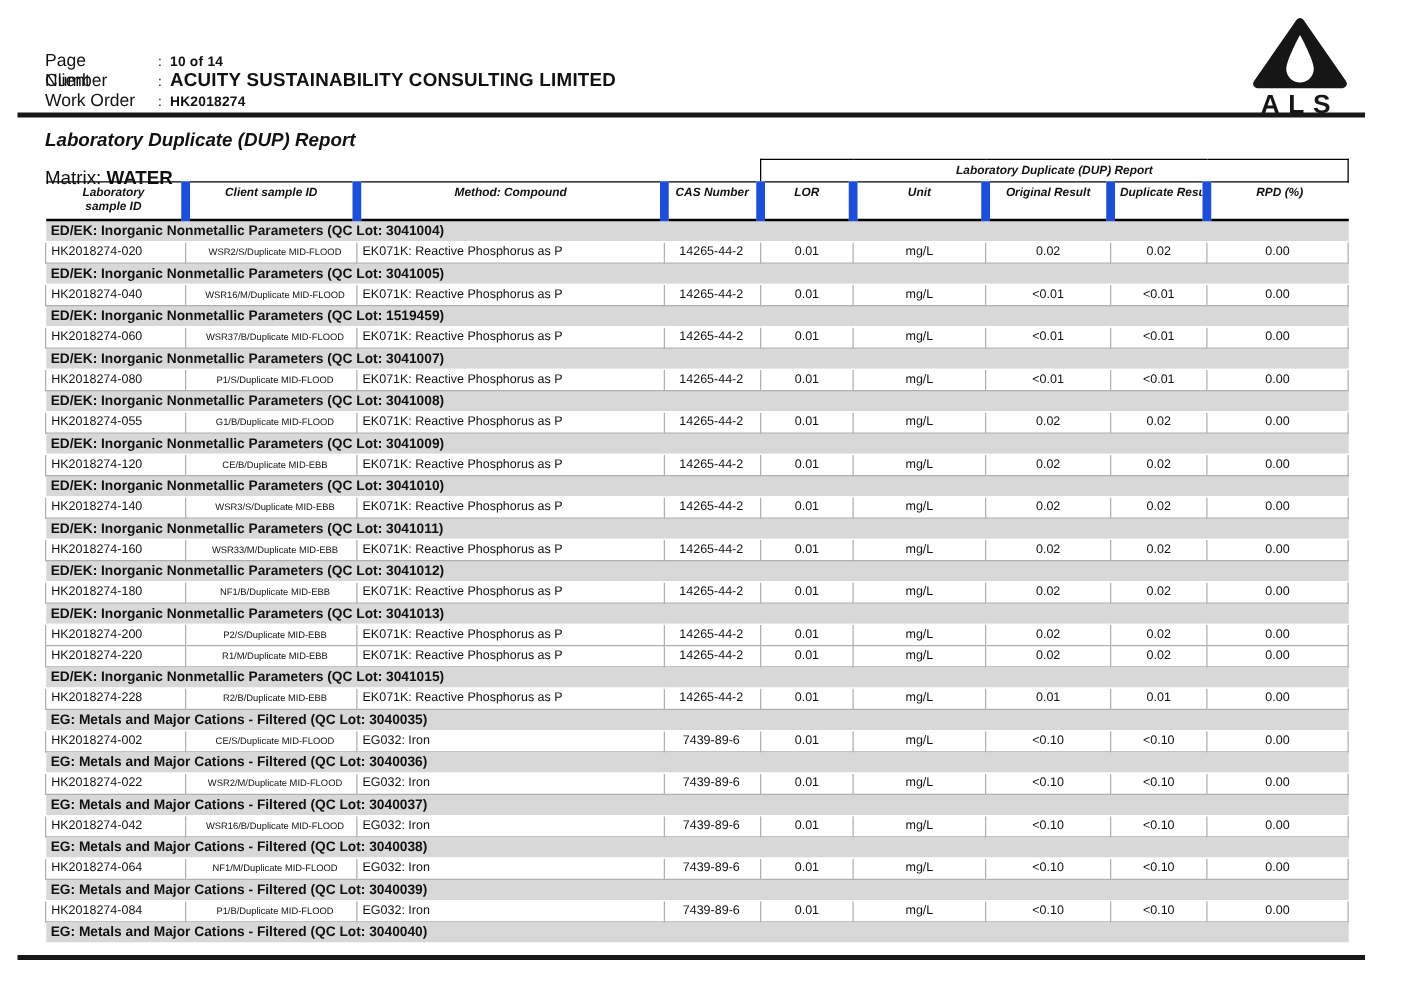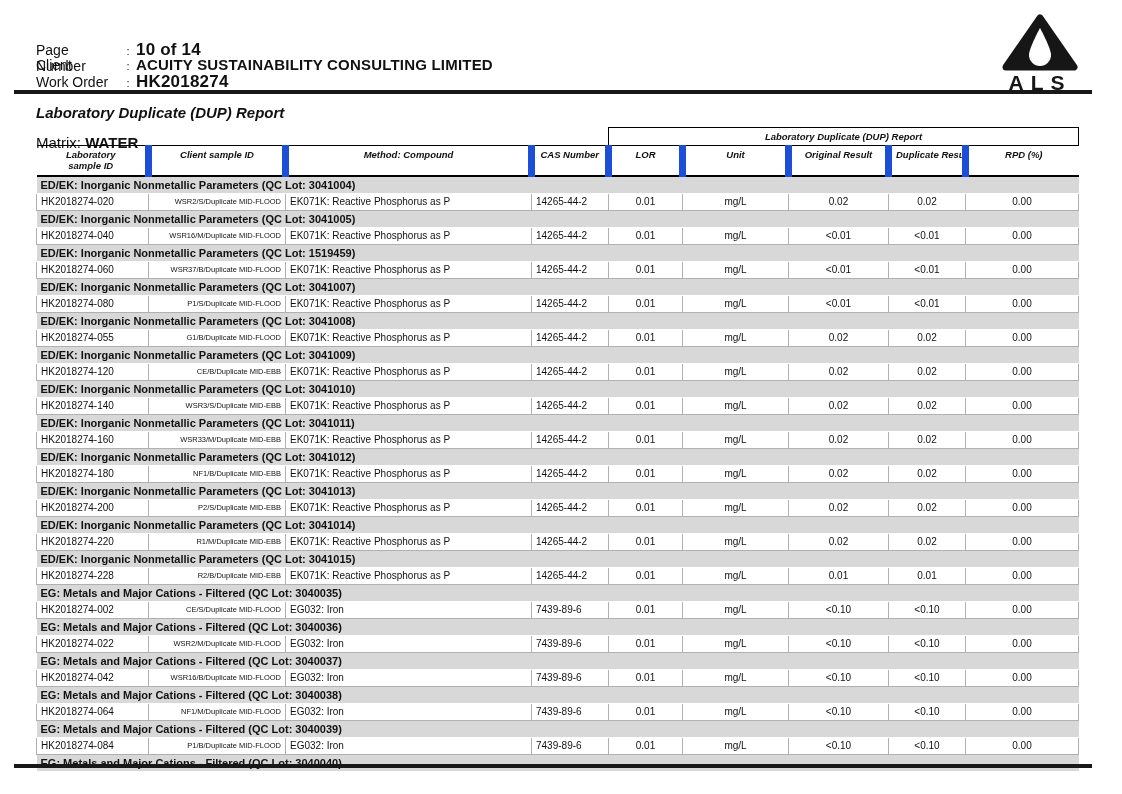--- a/index.html
+++ b/index.html
@@ -16,21 +16,21 @@
     height: 794px;
     background: #ffffff;
     overflow: hidden;
   }
 
   
   .doc-header { position: absolute; top: 40px; left: 36px; }
   .field-row { display: flex; align-items: baseline; height: 16px; }
   .field-label { width: 84px; font-size: 14px; }
   .field-colon { width: 16px; font-size: 11px; text-align: center; }
-  .field-value { font-weight: bold; font-size: 17px; letter-spacing: 0.2px; }
+  .field-value { font-weight: bold; font-size: 11px; letter-spacing: 0.2px; }
   .field-row:nth-child(2) .field-value { font-size: 15px; }
 
   .logo { position: absolute; top: 12px; right: 40px; width: 84px; height: 80px; }
 
   .rule { position: absolute; left: 14px; width: 1078px; height: 4px; background: var(--rule); }
   .rule-top { top: 90px; }
   .rule-bottom { top: 764px; }
 
   .report-title {
     position: absolute; top: 104px; left: 36px;
@@ -68,23 +68,23 @@
     font-weight: bold; font-size: 11px;
     height: 16px; line-height: 14px;
     border-top: 1px solid #fff; border-bottom: 1px solid #fff;
     padding-left: 4px;
   }
   tr.data td {
     border: 1px solid var(--cell-border);
     height: 17px; line-height: 14px; background: #fff;
   }
   td.c0 { text-align: left; }
-  td.c1 { text-align: right; font-size: 7.5px; padding-left: 10px; line-height: 15px; }
+  td.c1 { text-align: center; font-size: 7.5px; padding-left: 10px; line-height: 15px; }
   td.c2 { text-align: left; }
-  td.c3 { text-align: left; padding-right: 6px; }
+  td.c3 { text-align: center; padding-right: 6px; }
   td.c4, td.c5, td.c6, td.c7, td.c8 { text-align: center; }
 </style>
 </head>
 <body>
 
 <div class="page">
 
   <div class="doc-header">
     <div class="field-row">
       <span class="field-label">Page Number</span>
@@ -286,23 +286,20 @@
           <td class="c0">HK2018274-200</td>
           <td class="c1">P2/S/Duplicate MID-EBB</td>
           <td class="c2">EK071K: Reactive Phosphorus as P</td>
           <td class="c3">14265-44-2</td>
           <td class="c4">0.01</td>
           <td class="c5">mg/L</td>
           <td class="c6">0.02</td>
           <td class="c7">0.02</td>
           <td class="c8">0.00</td>
         </tr>
-        <tr class="section">
-          <td colspan="9">ED/EK: Inorganic Nonmetallic Parameters  (QC Lot: 3041014)</td>
-        </tr>
         <tr class="data">
           <td class="c0">HK2018274-220</td>
           <td class="c1">R1/M/Duplicate MID-EBB</td>
           <td class="c2">EK071K: Reactive Phosphorus as P</td>
           <td class="c3">14265-44-2</td>
           <td class="c4">0.01</td>
           <td class="c5">mg/L</td>
           <td class="c6">0.02</td>
           <td class="c7">0.02</td>
           <td class="c8">0.00</td>

